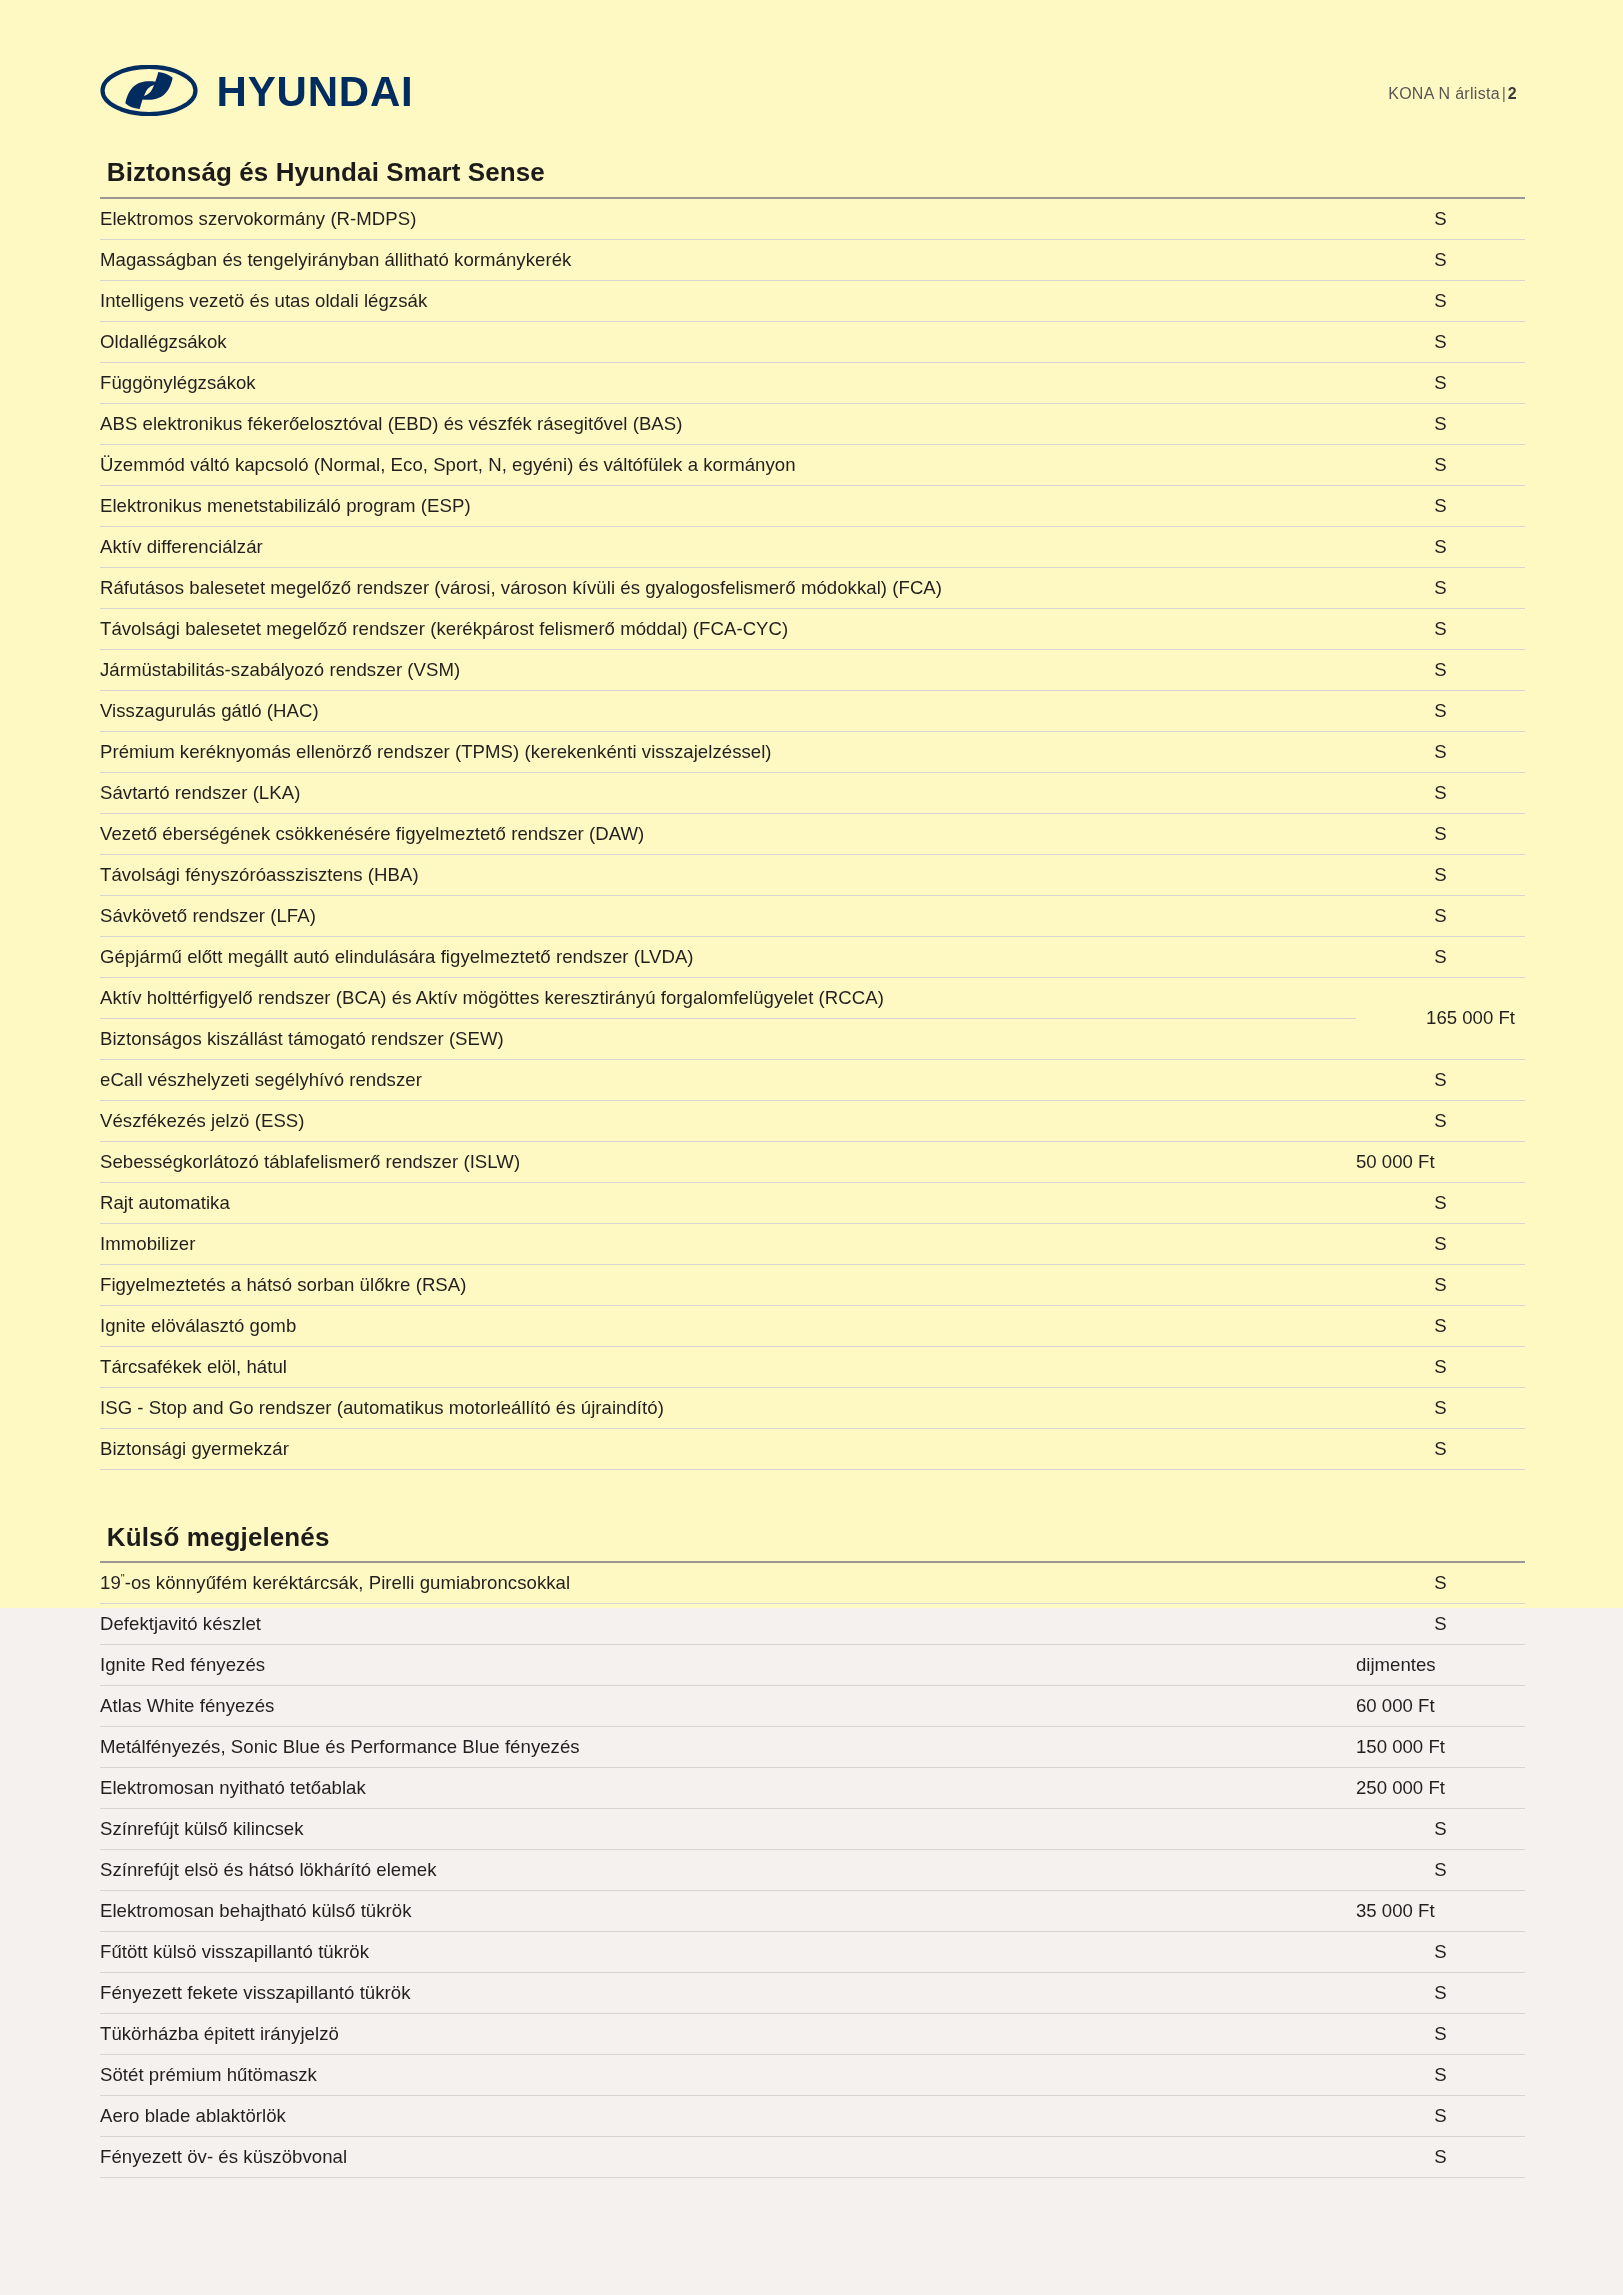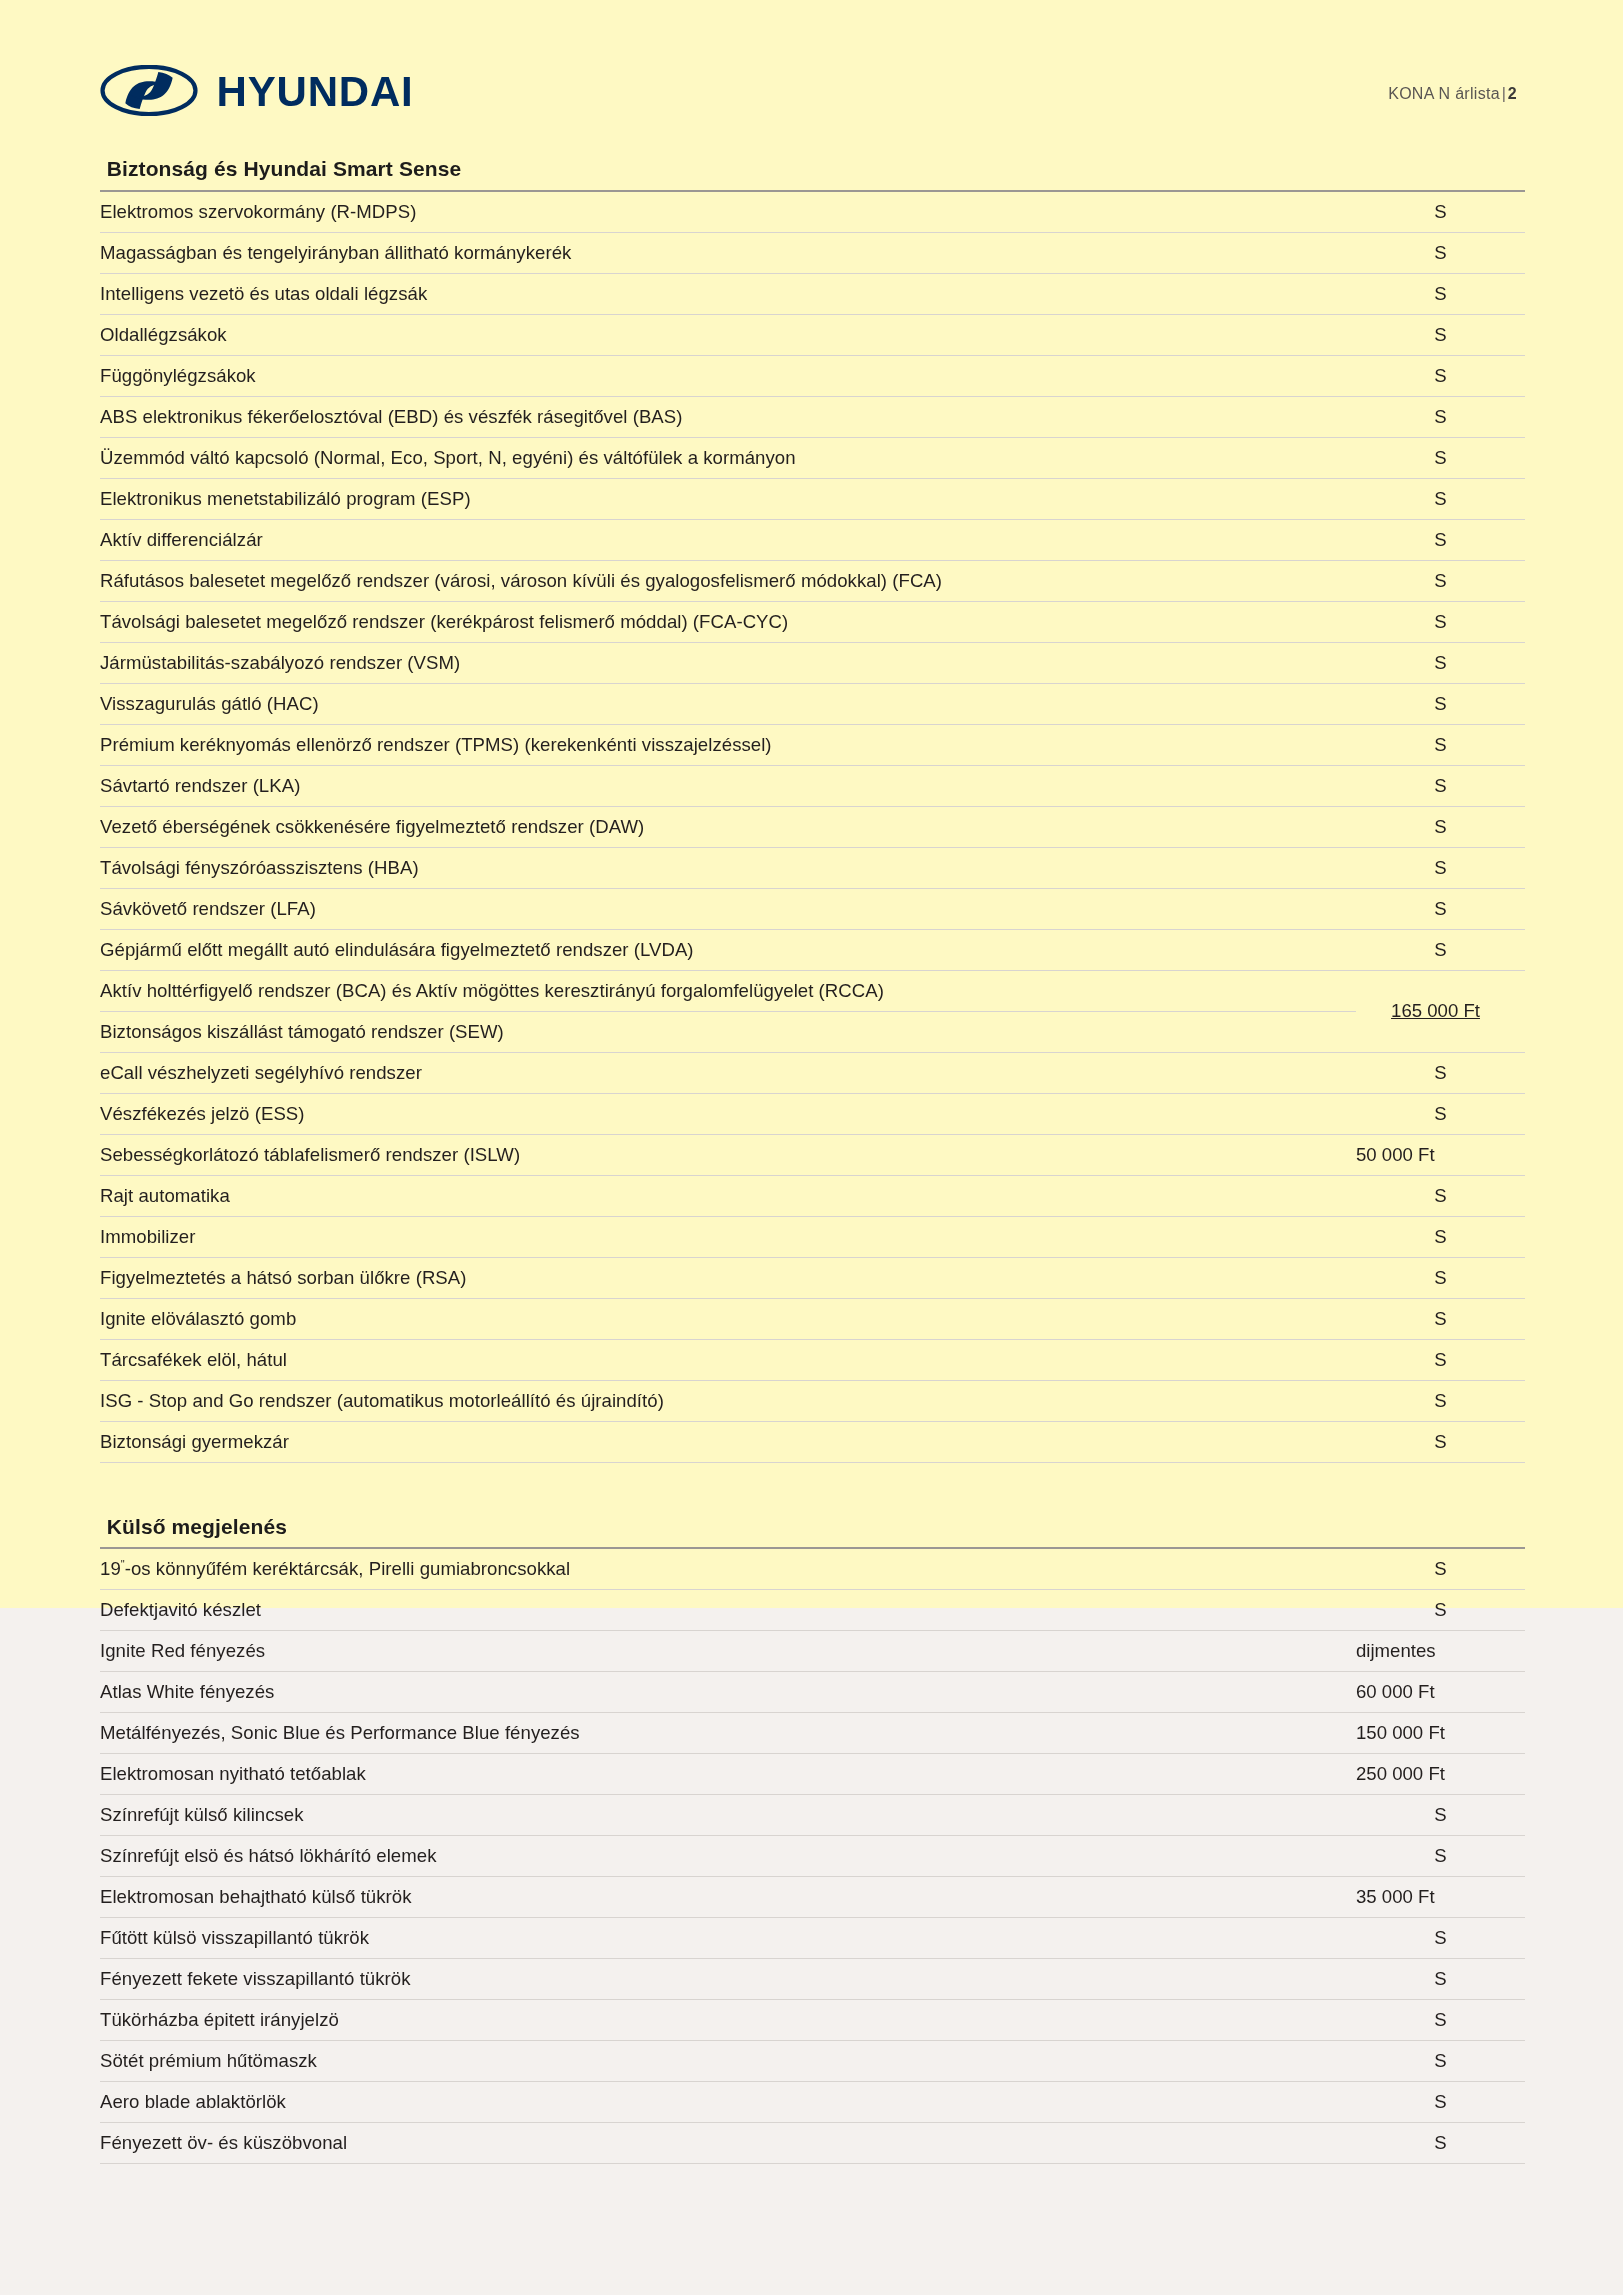--- a/index.html
+++ b/index.html
@@ -83,21 +83,21 @@
 
   .section {
     width: 100%;
   }
 
   .section + .section {
     margin-top: 52px;
   }
 
   .section-title {
-    font-size: 21px;
+    font-size: 26px;
     font-weight: 700;
     color: #1d1c1b;
     padding: 0 0 8.5px 6.8px;
     letter-spacing: 0.1px;
     border-bottom: 2.1px solid #9b9793;
   }
 
   table.spec {
     width: 100%;
     border-collapse: collapse;
@@ -126,24 +126,23 @@
     text-align: center;
     white-space: nowrap;
   }
 
   td.value.price {
     text-align: left;
     padding-right: 10px;
   }
 
   td.value.merged {
-    text-align: center;
+    text-align: right;
     padding-right: 10px;
     border-bottom: 0.8px solid #d8d4d0;
-    text-decoration: underline;
   }
 
   sup.inch {
     font-size: 11px;
     vertical-align: super;
     line-height: 0;
   }
 </style>
 </head>
 <body>

